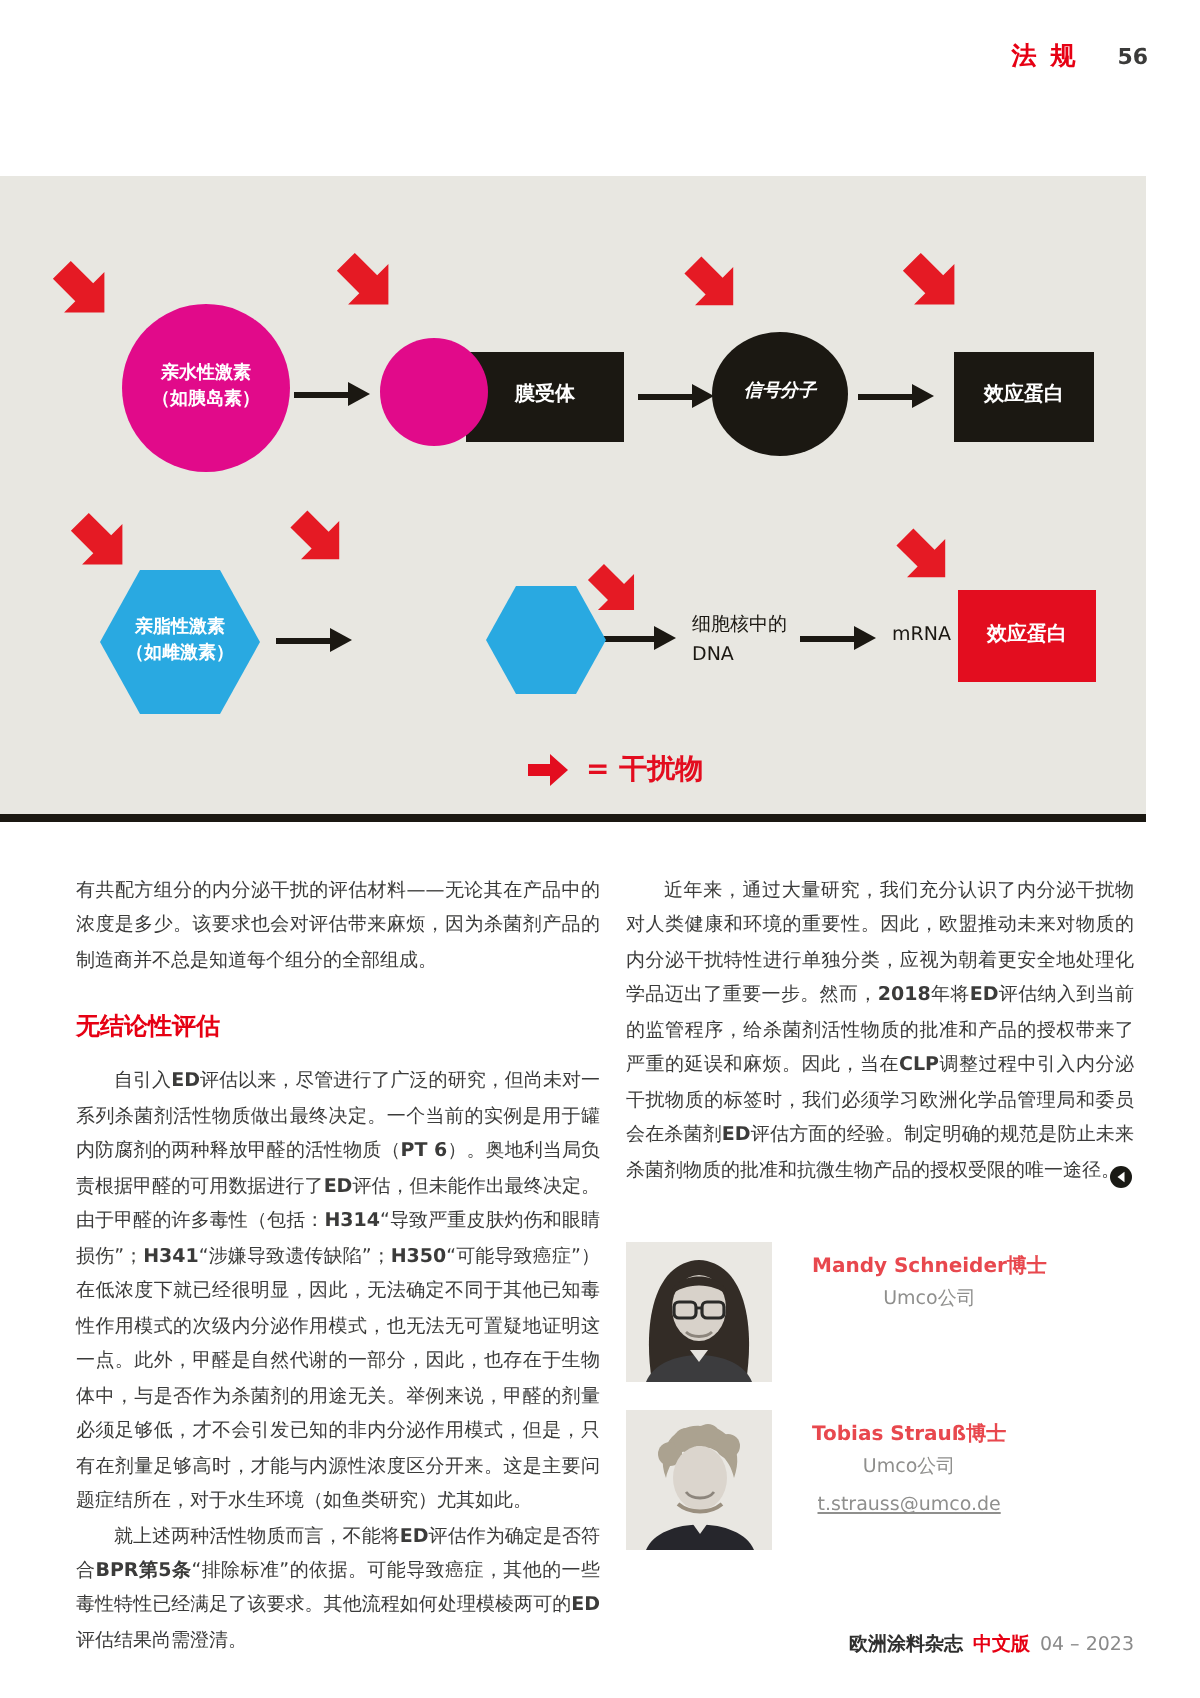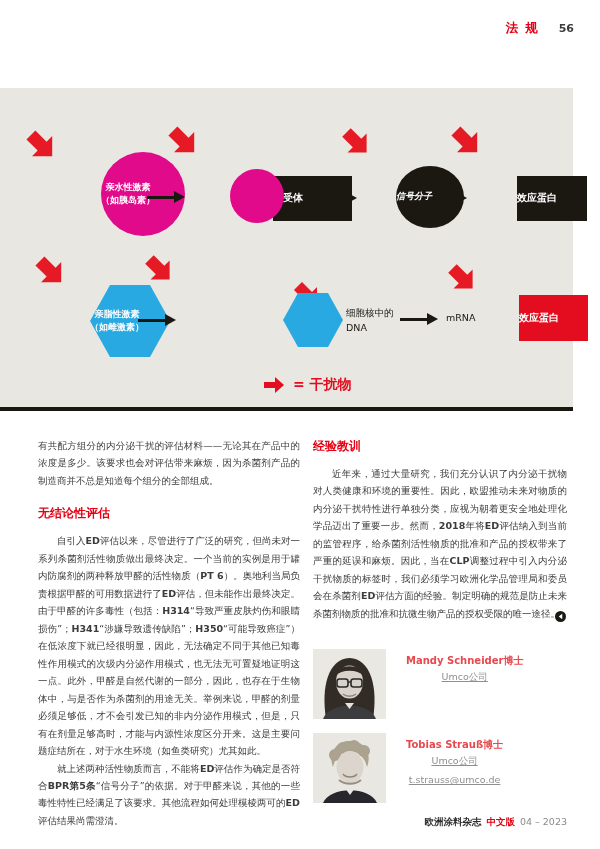--- a/index.html
+++ b/index.html
@@ -11,21 +11,21 @@
   .section-tag{color:#e60013;font-weight:700;font-size:12.5px;letter-spacing:7px;}
   .page-num{color:#3b3b3a;font-size:11px;font-weight:700;}
 
   
   .fig-caption{position:absolute;left:38px;top:61px;font-size:9.5px;font-weight:700;color:#3a3a38;}
 
   
   .diagram{position:absolute;left:0;top:88px;width:573px;height:319px;background:#e8e7e1;
            border-bottom:4px solid #1b1812;}
   .dr{position:absolute;}
-  .node{position:absolute;display:flex;align-items:center;text-align:center;margin-left:40px;}
+  .node{position:absolute;display:flex;align-items:center;justify-content:center;text-align:center;}
   .node-label{white-space:pre-line;color:#ffffff;font-weight:700;font-size:9px;line-height:1.45;}
   .circle{border-radius:50%;background:#e10a8a;}
   .blackbox{background:#1b1812;}
   .redbox{background:#e30d1f;}
   .blackellipse{background:#1b1812;border-radius:50%;font-style:italic;}
   .redellipse{background:#e30d1f;border-radius:50%;}
   .hex{background:#29a9e1;clip-path:polygon(25% 0%,75% 0%,100% 50%,75% 100%,25% 100%,0% 50%);}
   .harrow{position:absolute;width:38px;height:12px;}
   .harrow i{position:absolute;left:0;top:4.5px;width:29px;height:3px;background:#1b1812;}
   .harrow em{position:absolute;right:0;top:0;width:0;height:0;border-top:6px solid transparent;
@@ -45,21 +45,21 @@
   .col-heading{color:#e60013;font-weight:700;font-size:12px;margin:16px 0 10px 0;}
   .col-heading.first{margin-top:1px;}
   .endmark-row{text-align:right;margin-top:-15px;padding-right:1px;height:12px;}
 
   
   .authors{margin-top:30px;}
   .author{display:flex;gap:20px;margin-bottom:14px;text-align:center;}
   .author-photo{width:73px;height:70px;flex:0 0 73px;}
   .author-meta{padding-top:5px;}
   .author-name{color:#e8484e;font-weight:700;font-size:10px;}
-  .author-aff{color:#8f8f8d;font-size:9.5px;margin-top:3px;text-decoration:underline;}
+  .author-aff{color:#8f8f8d;font-size:9.5px;margin-top:3px;}
   .author-email{color:#8f8f8d;font-size:9.5px;margin-top:2px;text-decoration:underline;display:inline-block;}
 
   
   .footer{position:absolute;top:816px;right:33px;display:flex;gap:5px;align-items:baseline;font-size:9.5px;}
   .footer .journal{font-weight:700;color:#2f2f2e;}
   .footer .edition{font-weight:700;color:#e60013;}
   .footer .issue{color:#8a8a8a;}
 </style>
 </head>
 <body>
@@ -161,26 +161,25 @@
 
   <div class="columns">
 
     <div class="col-left">
       <div>
           <p class="para"><span>有共配方组分的内分泌干扰的评估材料——无论其在产品中的浓度是多少。该要求也会对评估带来麻烦，因为杀菌剂产品的制造商并不总是知道每个组分的全部组成。</span></p>
         </div>
       <div class="col-heading">无结论性评估</div>
       <div>
           <p class="para indent"><span>自引入</span><span class="b">ED</span><span>评估以来，尽管进行了广泛的研究，但尚未对一系列杀菌剂活性物质做出最终决定。一个当前的实例是用于罐内防腐剂的两种释放甲醛的活性物质（</span><span class="b">PT 6</span><span>）。奥地利当局负责根据甲醛的可用数据进行了</span><span class="b">ED</span><span>评估，但未能作出最终决定。由于甲醛的许多毒性（包括：</span><span class="b">H314</span><span>“导致严重皮肤灼伤和眼睛损伤”；</span><span class="b">H341</span><span>“涉嫌导致遗传缺陷”；</span><span class="b">H350</span><span>“可能导致癌症”）在低浓度下就已经很明显，因此，无法确定不同于其他已知毒性作用模式的次级内分泌作用模式，也无法无可置疑地证明这一点。此外，甲醛是自然代谢的一部分，因此，也存在于生物体中，与是否作为杀菌剂的用途无关。举例来说，甲醛的剂量必须足够低，才不会引发已知的非内分泌作用模式，但是，只有在剂量足够高时，才能与内源性浓度区分开来。这是主要问题症结所在，对于水生环境（如鱼类研究）尤其如此。</span></p>
-          <p class="para indent"><span>就上述两种活性物质而言，不能将</span><span class="b">ED</span><span>评估作为确定是否符合</span><span class="b">BPR第5条</span><span>“信号分子”的依据。对于甲醛来说，其他的一些毒性特性已经满足了该要求。其他流程如何处理模棱两可的</span><span class="b">ED</span><span>评估结果尚需澄清。</span></p>
+          <p class="para indent"><span>就上述两种活性物质而言，不能将</span><span class="b">ED</span><span>评估作为确定是否符合</span><span class="b">BPR第5条</span><span>“排除标准”的依据。可能导致癌症，其他的一些毒性特性已经满足了该要求。其他流程如何处理模棱两可的</span><span class="b">ED</span><span>评估结果尚需澄清。</span></p>
         </div>
     </div>
 
     <div class="col-right">
-      <div class="col-heading first">经验教训</div>
       <div>
           <p class="para indent"><span>近年来，通过大量研究，我们充分认识了内分泌干扰物对人类健康和环境的重要性。因此，欧盟推动未来对物质的内分泌干扰特性进行单独分类，应视为朝着更安全地处理化学品迈出了重要一步。然而，</span><span class="b">2018</span><span>年将</span><span class="b">ED</span><span>评估纳入到当前的监管程序，给杀菌剂活性物质的批准和产品的授权带来了严重的延误和麻烦。因此，当在</span><span class="b">CLP</span><span>调整过程中引入内分泌干扰物质的标签时，我们必须学习欧洲化学品管理局和委员会在杀菌剂</span><span class="b">ED</span><span>评估方面的经验。制定明确的规范是防止未来杀菌剂物质的批准和抗微生物产品的授权受限的唯一途径。</span></p>
         </div>
       <div class="endmark-row">
         <svg width="11" height="11" viewBox="0 0 12 12">
             <circle cx="6" cy="6" r="6" fill="#1a1a15"></circle>
             <path d="M7.9 3.1 L4.1 6 L7.9 8.9 Z" fill="#ffffff"></path>
           </svg>
       </div>
 

